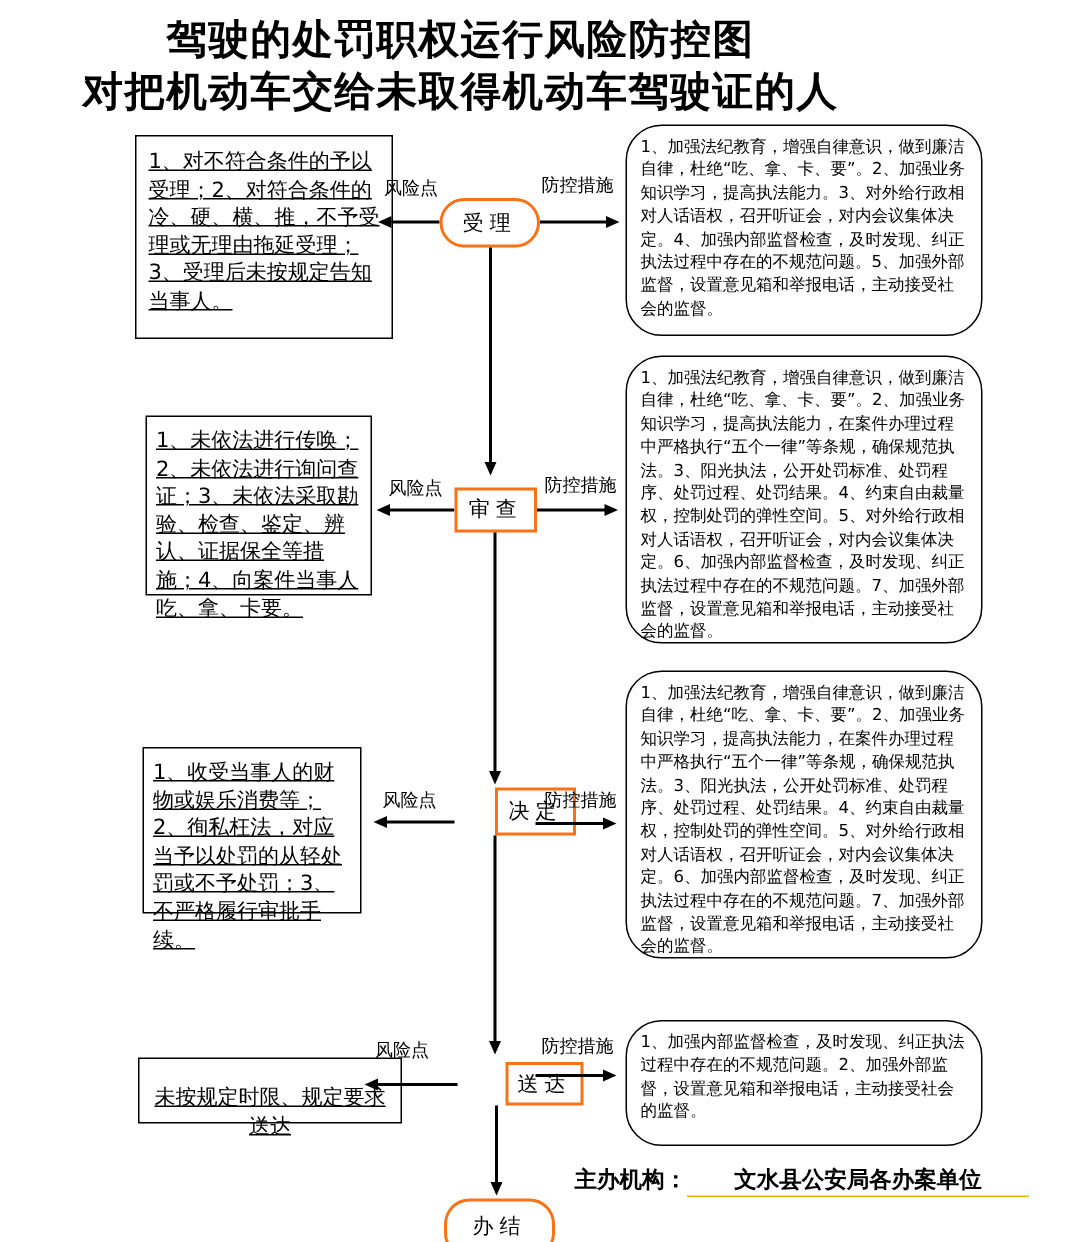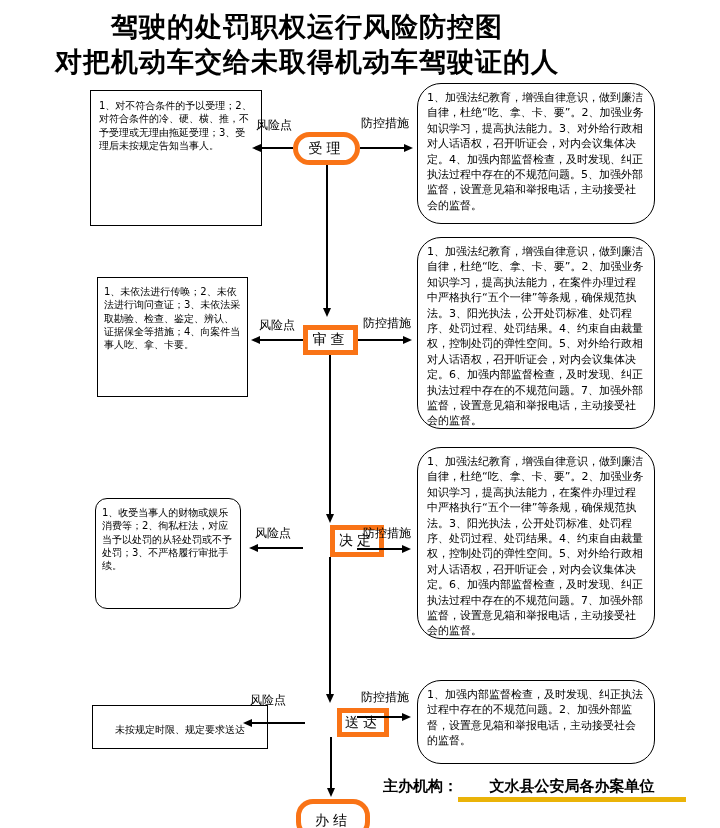--- a/index.html
+++ b/index.html
@@ -10,40 +10,40 @@
   }
   .abs{position:absolute;}
   .title{
     left:47px;top:10px;width:520px;text-align:center;
     font-size:27px;font-weight:bold;line-height:1.28;letter-spacing:1px;
   }
   .box{
     position:absolute;border:1px solid #000;background:#fff;
     box-sizing:border-box;text-align:left;
   }
-  .lbox{font-size:10px;line-height:1.33;padding:8px 8px;}
+  .lbox{font-size:14px;line-height:1.33;padding:8px 8px;text-decoration:underline;}
   .rbox{font-size:11px;line-height:1.4;padding:6px 9px;border-radius:24px;}
   .node{
-    position:absolute;border:5px solid #f97316;background:#fff;
+    position:absolute;border:2px solid #f97316;background:#fff;
     box-sizing:border-box;display:flex;align-items:center;justify-content:center;
     font-size:14px;letter-spacing:4px;
   }
   .stadium{border-radius:17px;}
   .lbl{position:absolute;font-size:12px;white-space:nowrap;}
   .hline{position:absolute;height:2px;background:#000;}
   .vline{position:absolute;width:2px;background:#000;}
   .tri{position:absolute;width:0;height:0;}
   .tri-l{border-top:4px solid transparent;border-bottom:4px solid transparent;border-right:9px solid #000;}
   .tri-r{border-top:4px solid transparent;border-bottom:4px solid transparent;border-left:9px solid #000;}
   .tri-d{border-left:4px solid transparent;border-right:4px solid transparent;border-top:9px solid #000;}
   .footer{
     position:absolute;left:383px;top:775px;width:330px;
     font-size:15px;font-weight:bold;line-height:22px;white-space:nowrap;
   }
-  .ul{display:inline-block;border-bottom:5px solid #eab308;text-align:center;}
+  .ul{display:inline-block;border-bottom:1px solid #eab308;text-align:center;}
 </style>
 </head>
 <body>
 
 <div class="abs title">
   <div>驾驶的处罚职权运行风险防控图</div>
   <div>对把机动车交给未取得机动车驾驶证的人</div>
 </div>
 
 <div class="box lbox" style="left:90px;top:90px;width:172px;height:136px;">1、对不符合条件的予以受理；2、对符合条件的冷、硬、横、推，不予受理或无理由拖延受理；3、受理后未按规定告知当事人。</div>
@@ -63,21 +63,21 @@
 <div class="hline" style="left:260px;top:339px;width:43px;"></div>
 <div class="tri tri-l" style="left:251px;top:336px;"></div>
 <div class="node" style="left:303px;top:325px;width:55px;height:30px;">审查</div>
 <div class="lbl" style="left:363px;top:315px;">防控措施</div>
 <div class="hline" style="left:358px;top:339px;width:46px;"></div>
 <div class="tri tri-r" style="left:403px;top:336px;"></div>
 <div class="box rbox" style="left:417px;top:237px;width:238px;height:192px;">1、加强法纪教育，增强自律意识，做到廉洁自律，杜绝“吃、拿、卡、要”。2、加强业务知识学习，提高执法能力，在案件办理过程中严格执行“五个一律”等条规，确保规范执法。3、阳光执法，公开处罚标准、处罚程序、处罚过程、处罚结果。4、约束自由裁量权，控制处罚的弹性空间。5、对外给行政相对人话语权，召开听证会，对内会议集体决定。6、加强内部监督检查，及时发现、纠正执法过程中存在的不规范问题。7、加强外部监督，设置意见箱和举报电话，主动接受社会的监督。</div>
 <div class="vline" style="left:329px;top:355px;height:160px;"></div>
 <div class="tri tri-d" style="left:326px;top:514px;"></div>
 
-<div class="box lbox" style="left:95px;top:498px;width:146px;height:111px;padding:7px 6px;border-radius:12px;">1、收受当事人的财物或娱乐消费等；2、徇私枉法，对应当予以处罚的从轻处罚或不予处罚；3、不严格履行审批手续。</div>
+<div class="box lbox" style="left:95px;top:498px;width:146px;height:111px;padding:7px 6px;">1、收受当事人的财物或娱乐消费等；2、徇私枉法，对应当予以处罚的从轻处罚或不予处罚；3、不严格履行审批手续。</div>
 <div class="lbl" style="left:255px;top:525px;">风险点</div>
 <div class="hline" style="left:258px;top:547px;width:45px;"></div>
 <div class="tri tri-l" style="left:249px;top:544px;"></div>
 <div class="node" style="left:303px;top:525px;width:54px;height:32px;margin-left:27px;">决定</div>
 <div class="lbl" style="left:363px;top:525px;">防控措施</div>
 <div class="hline" style="left:357px;top:548px;width:46px;"></div>
 <div class="tri tri-r" style="left:402px;top:545px;"></div>
 <div class="box rbox" style="left:417px;top:447px;width:238px;height:192px;">1、加强法纪教育，增强自律意识，做到廉洁自律，杜绝“吃、拿、卡、要”。2、加强业务知识学习，提高执法能力，在案件办理过程中严格执行“五个一律”等条规，确保规范执法。3、阳光执法，公开处罚标准、处罚程序、处罚过程、处罚结果。4、约束自由裁量权，控制处罚的弹性空间。5、对外给行政相对人话语权，召开听证会，对内会议集体决定。6、加强内部监督检查，及时发现、纠正执法过程中存在的不规范问题。7、加强外部监督，设置意见箱和举报电话，主动接受社会的监督。</div>
 <div class="vline" style="left:329px;top:557px;height:138px;"></div>
 <div class="tri tri-d" style="left:326px;top:694px;"></div>

